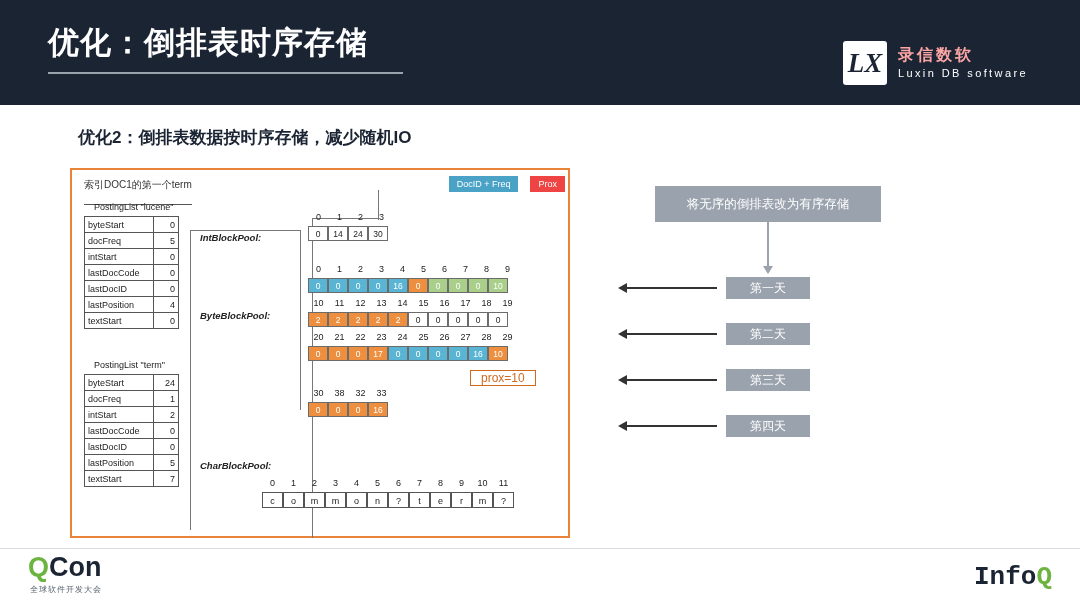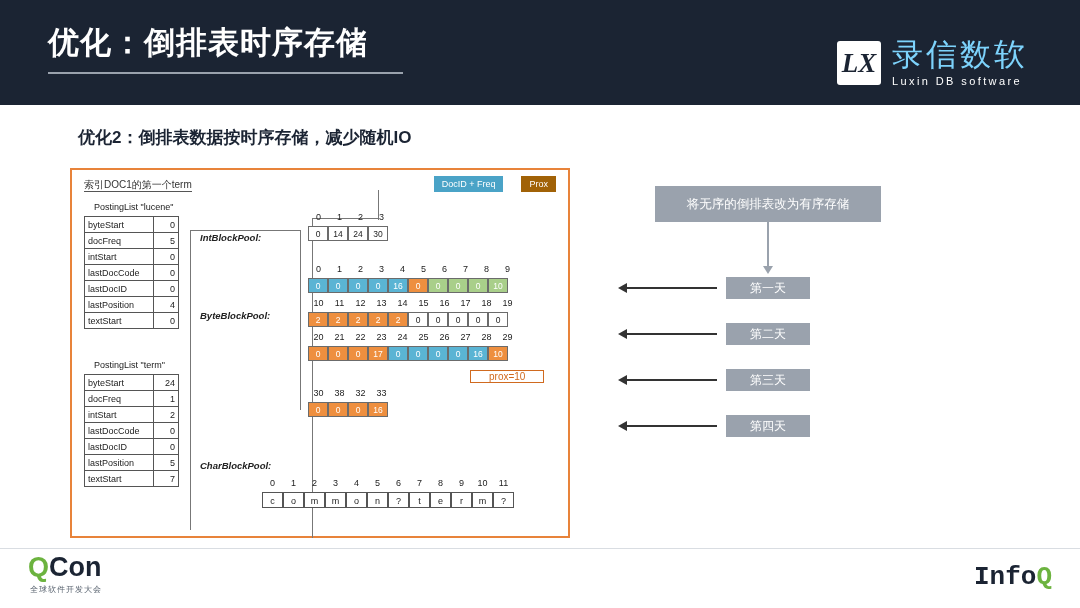--- a/index.html
+++ b/index.html
@@ -31,42 +31,42 @@
     width:44px;height:44px;background:#ffffff;border-radius:3px;
     position:relative;margin-right:11px;text-decoration:underline;
   }
   .logo-mark .lx{
     position:absolute;left:0;top:0;width:44px;height:44px;
     color:#1b2433;font-size:27px;font-weight:bold;font-style:italic;
     display:flex;align-items:center;justify-content:center;
     font-family:"Liberation Serif",serif;
   }
   .logo-text{display:flex;flex-direction:column;justify-content:center;}
-  .logo-cn{color:#7dd3fc;font-size:31px;font-weight:normal;letter-spacing:3px;line-height:1.05;}
+  .logo-cn{color:#fca5a5;font-size:16px;font-weight:bold;letter-spacing:3px;line-height:1.05;}
   .logo-en{color:#ffffff;font-size:11px;letter-spacing:2.4px;margin-top:4px;}
 
   
   .subtitle{
     position:absolute;left:78px;top:126px;
     font-size:17px;font-weight:bold;color:#1b2433;white-space:nowrap;
   }
 
   
   .figure{
     position:absolute;left:70px;top:168px;width:500px;height:370px;
     background:#ffffff;border:2px solid #e8833a;box-sizing:border-box;
     font-size:9px;color:#222;
   }
   .fig-caption{position:absolute;left:12px;top:8px;font-size:10px;color:#333;}
-  .fig-caption .ul{border-bottom:1px solid #555;padding-bottom:1px;}
-
-  .legend{position:absolute;top:6px;right:12px;display:flex;}
+  .fig-caption .ul{border-bottom:1px solid #555;padding-bottom:14px;}
+
+  .legend{position:absolute;top:6px;right:3px;display:flex;}
   .legend div{color:#fff;font-size:9px;padding:3px 8px;text-align:center;}
   .lg-blue{background:#4aa3c7;}
-  .lg-orange{background:#a16207;margin-left:18px;}
+  .lg-orange{background:#ef4444;margin-left:12px;}
 
   
   .ptable{position:absolute;border:1px solid #555;border-collapse:collapse;}
   .ptable td{border:1px solid #555;font-size:9px;padding:1px 3px;height:13px;}
   .ptable td.k{width:62px;}
   .ptable td.v{width:18px;text-align:right;}
   .plabel{position:absolute;font-size:9px;}
 
   
   .poolname{position:absolute;font-size:9.5px;font-weight:bold;color:#222;font-style:italic;}
@@ -74,21 +74,21 @@
   .idxrow span{width:21px;text-align:center;font-size:9px;color:#222;}
   .cells{position:absolute;display:flex;}
   .cells div{
     width:20px;height:15px;border:1px solid #6b6b6b;
     font-size:8.5px;line-height:15px;text-align:center;box-sizing:border-box;
   }
   .c-blue{background:#5ab4d4;color:#fff;}
   .c-orange{background:#ee8f3f;color:#fff;}
   .c-green{background:#a9cf8a;color:#fff;}
   .c-white{background:#fff;color:#222;}
-  .prox-note{position:absolute;font-size:10px;color:#d06a1f;border:1px solid #d06a1f;padding:0 18px;}
+  .prox-note{position:absolute;font-size:12px;color:#d06a1f;border:1px solid #d06a1f;padding:0 10px;}
 
   .charcells{position:absolute;display:flex;}
   .charcells div{
     width:21px;height:16px;border:1px solid #555;background:#fff;
     font-size:9px;line-height:16px;text-align:center;box-sizing:border-box;color:#222;
   }
 
   .conn{position:absolute;background:#777;}
   .connv{position:absolute;background:#777;width:1px;}
 

